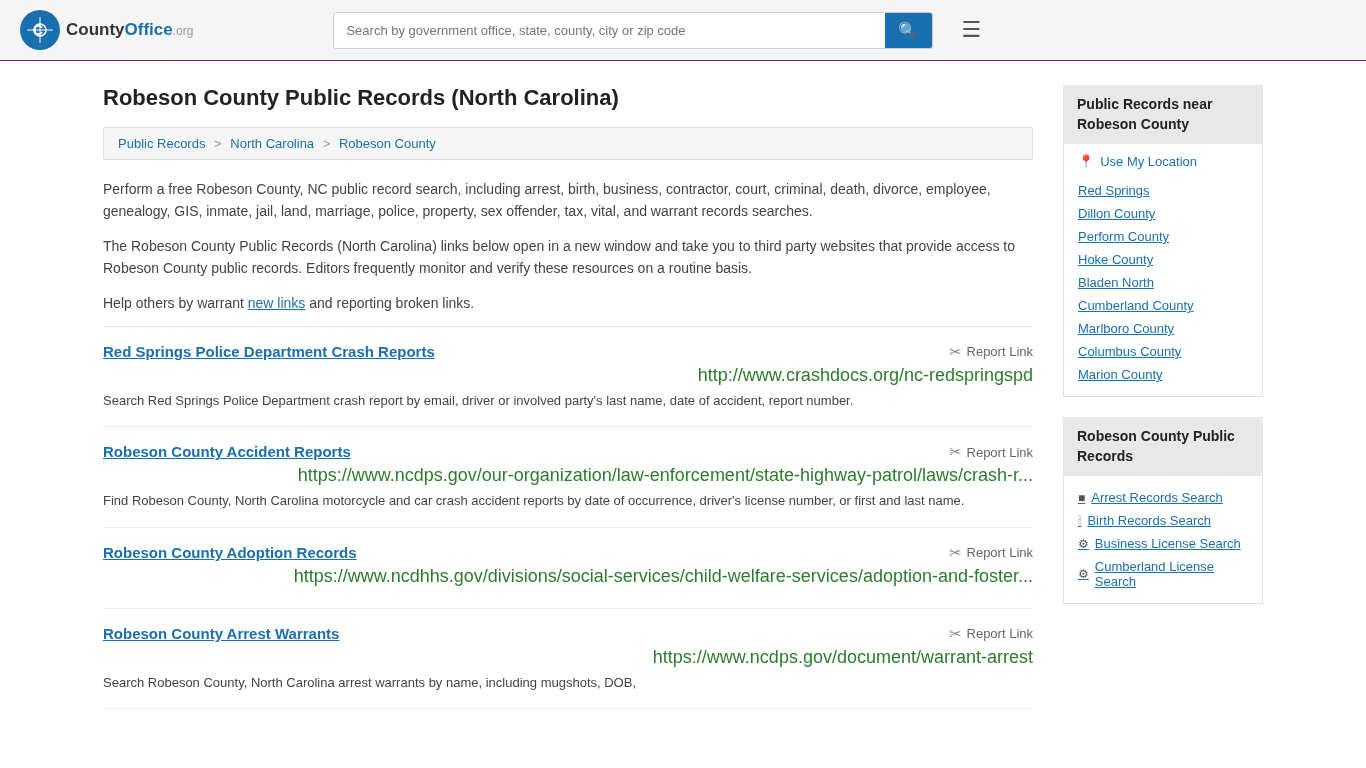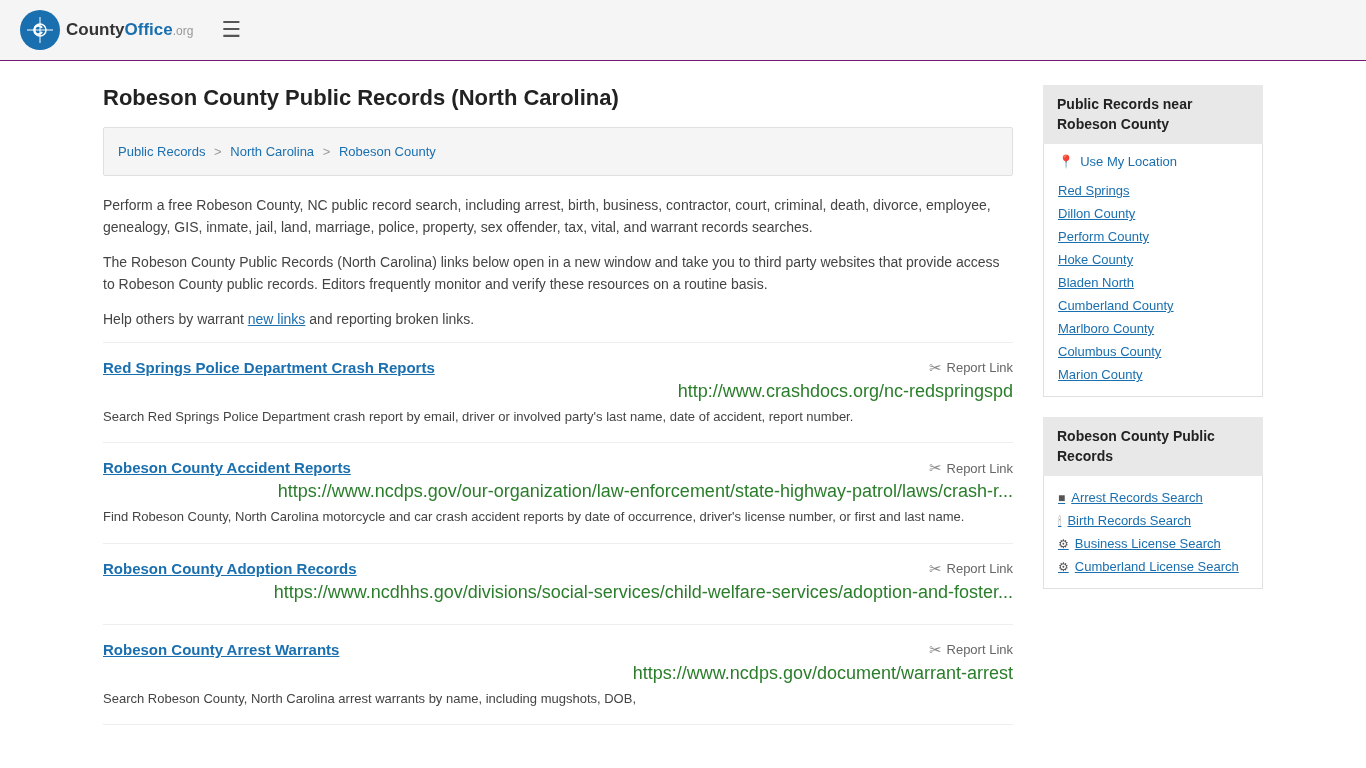--- a/index.html
+++ b/index.html
@@ -82,21 +82,21 @@
     .page-title {
       font-size: 22px;
       font-weight: bold;
       color: #222;
       margin-bottom: 16px;
     }
 
     .breadcrumb {
       background: #f5f5f5;
       border: 1px solid #e0e0e0;
-      padding: 16px 14px;
+      padding: 8px 14px;
       font-size: 13px;
       color: #555;
       margin-bottom: 18px;
       border-radius: 2px;
     }
     .breadcrumb a { color: #1a6faf; text-decoration: none; }
     .breadcrumb span { margin: 0 5px; color: #999; }
 
     .description { font-size: 14px; color: #444; line-height: 1.6; margin-bottom: 12px; }
     .description a { color: #1a6faf; text-decoration: underline; }
@@ -135,21 +135,21 @@
     .record-url {
       color: #2a7d2a;
       font-size: 18px;
       margin-bottom: 5px;
       word-break: break-all;
       text-align: right;
     }
     .record-desc { font-size: 13px; color: #444; line-height: 1.5; }
 
     
-    .sidebar { width: 220px; flex-shrink: 0; }
+    .sidebar { width: 200px; flex-shrink: 0; }
 
     .sidebar-section {
       margin-bottom: 20px;
     }
     .sidebar-section-title {
       background: #e8e8e8;
       padding: 10px 14px;
       font-size: 14px;
       font-weight: bold;
       color: #222;
@@ -209,20 +209,26 @@
         <circle cx="14" cy="14" r="6" fill="none" stroke="white" stroke-width="1.5"></circle>
         <line x1="14" y1="1" x2="14" y2="27" stroke="white" stroke-width="1"></line>
         <line x1="1" y1="14" x2="27" y2="14" stroke="white" stroke-width="1"></line>
       </svg>
     </div>
     <div>
       <span style="font-size:17px;font-weight:bold;color:#333;">County<span style="color:#1a6faf;">Office</span><span style="color:#999;font-size:12px;font-weight:normal;">.org</span></span>
     </div>
   </a>
 
+  <div class="search-bar-container">
+    <input class="search-input" type="text" placeholder="Search by government office, state, county, city or zip code" style="">
+    <button class="search-btn">
+      <span>🔍</span>
+    </button>
+  </div>
 
   <button class="menu-btn">
     <span>☰</span>
   </button>
 </header>
 
 <div class="main-container">
 
   <div class="content-area">
 

